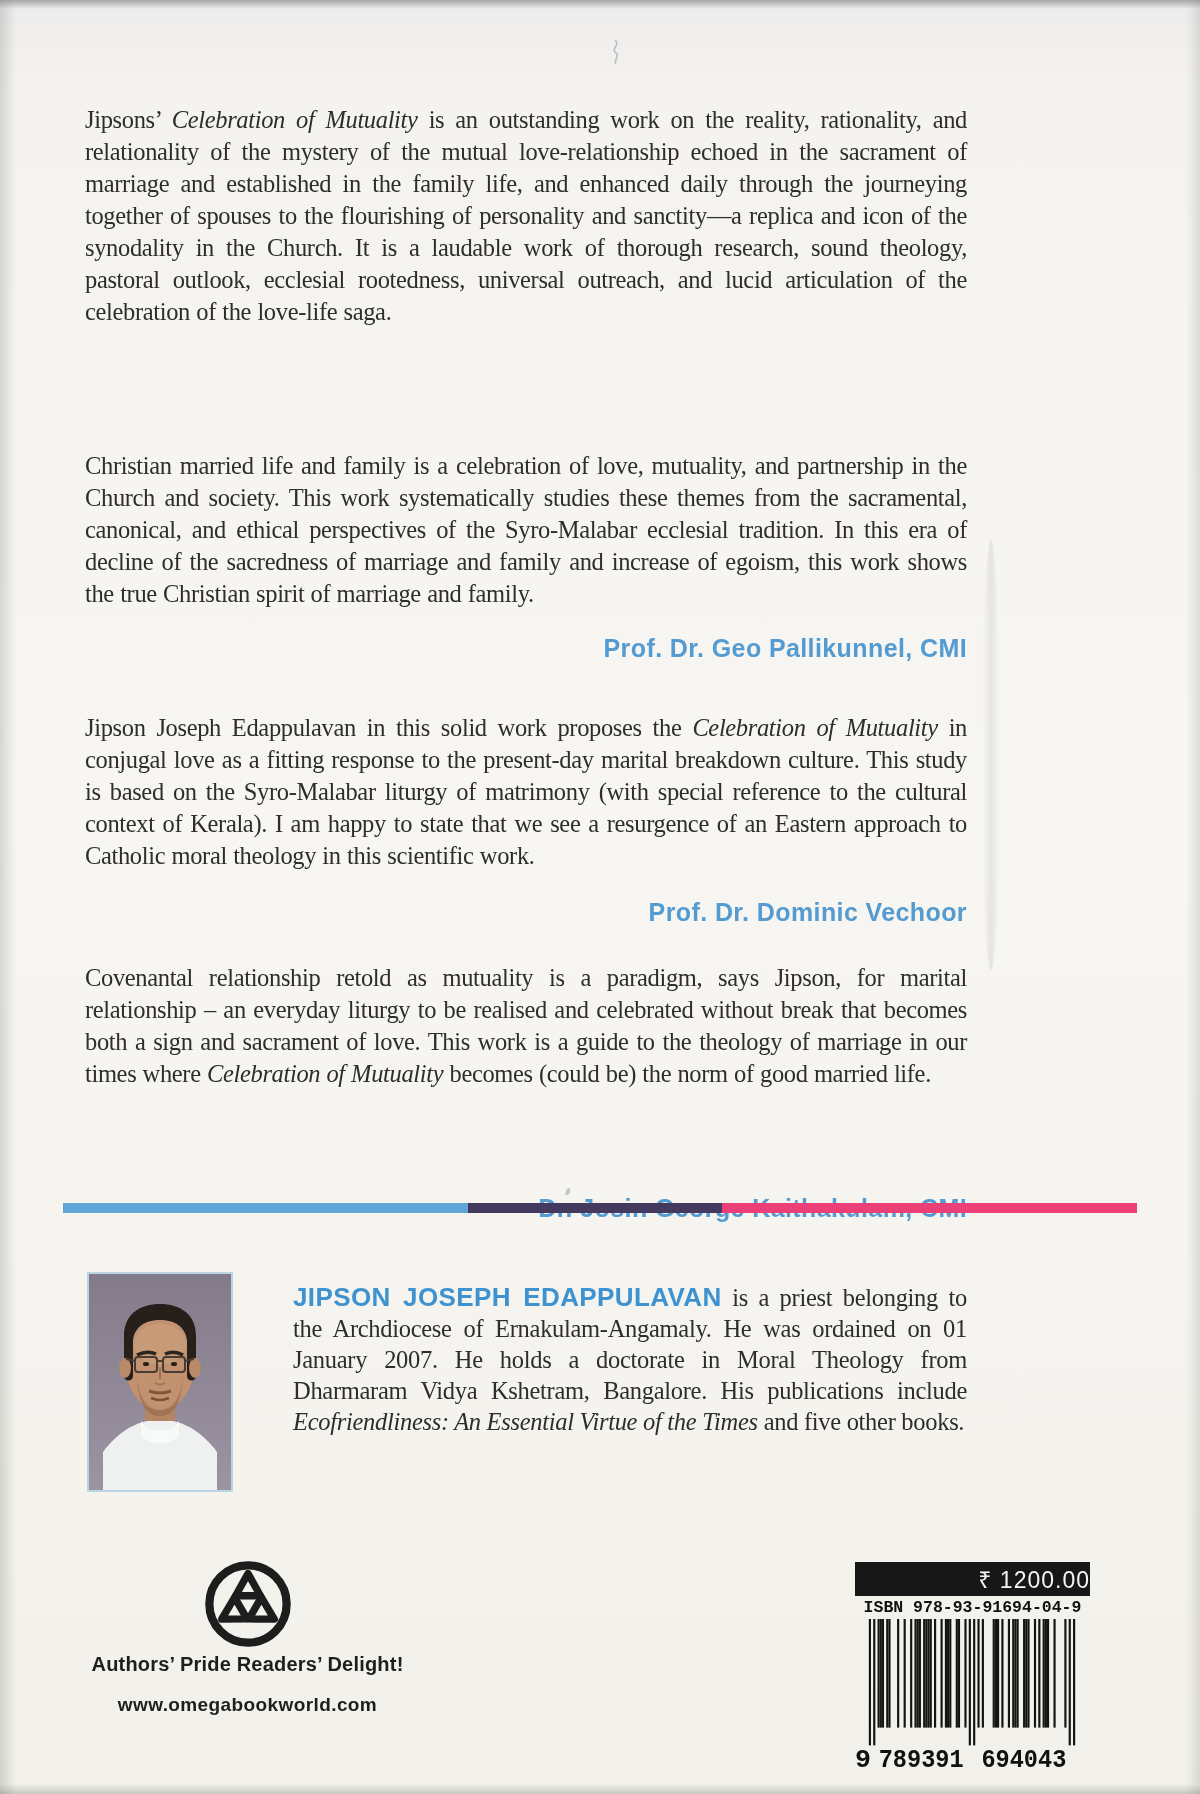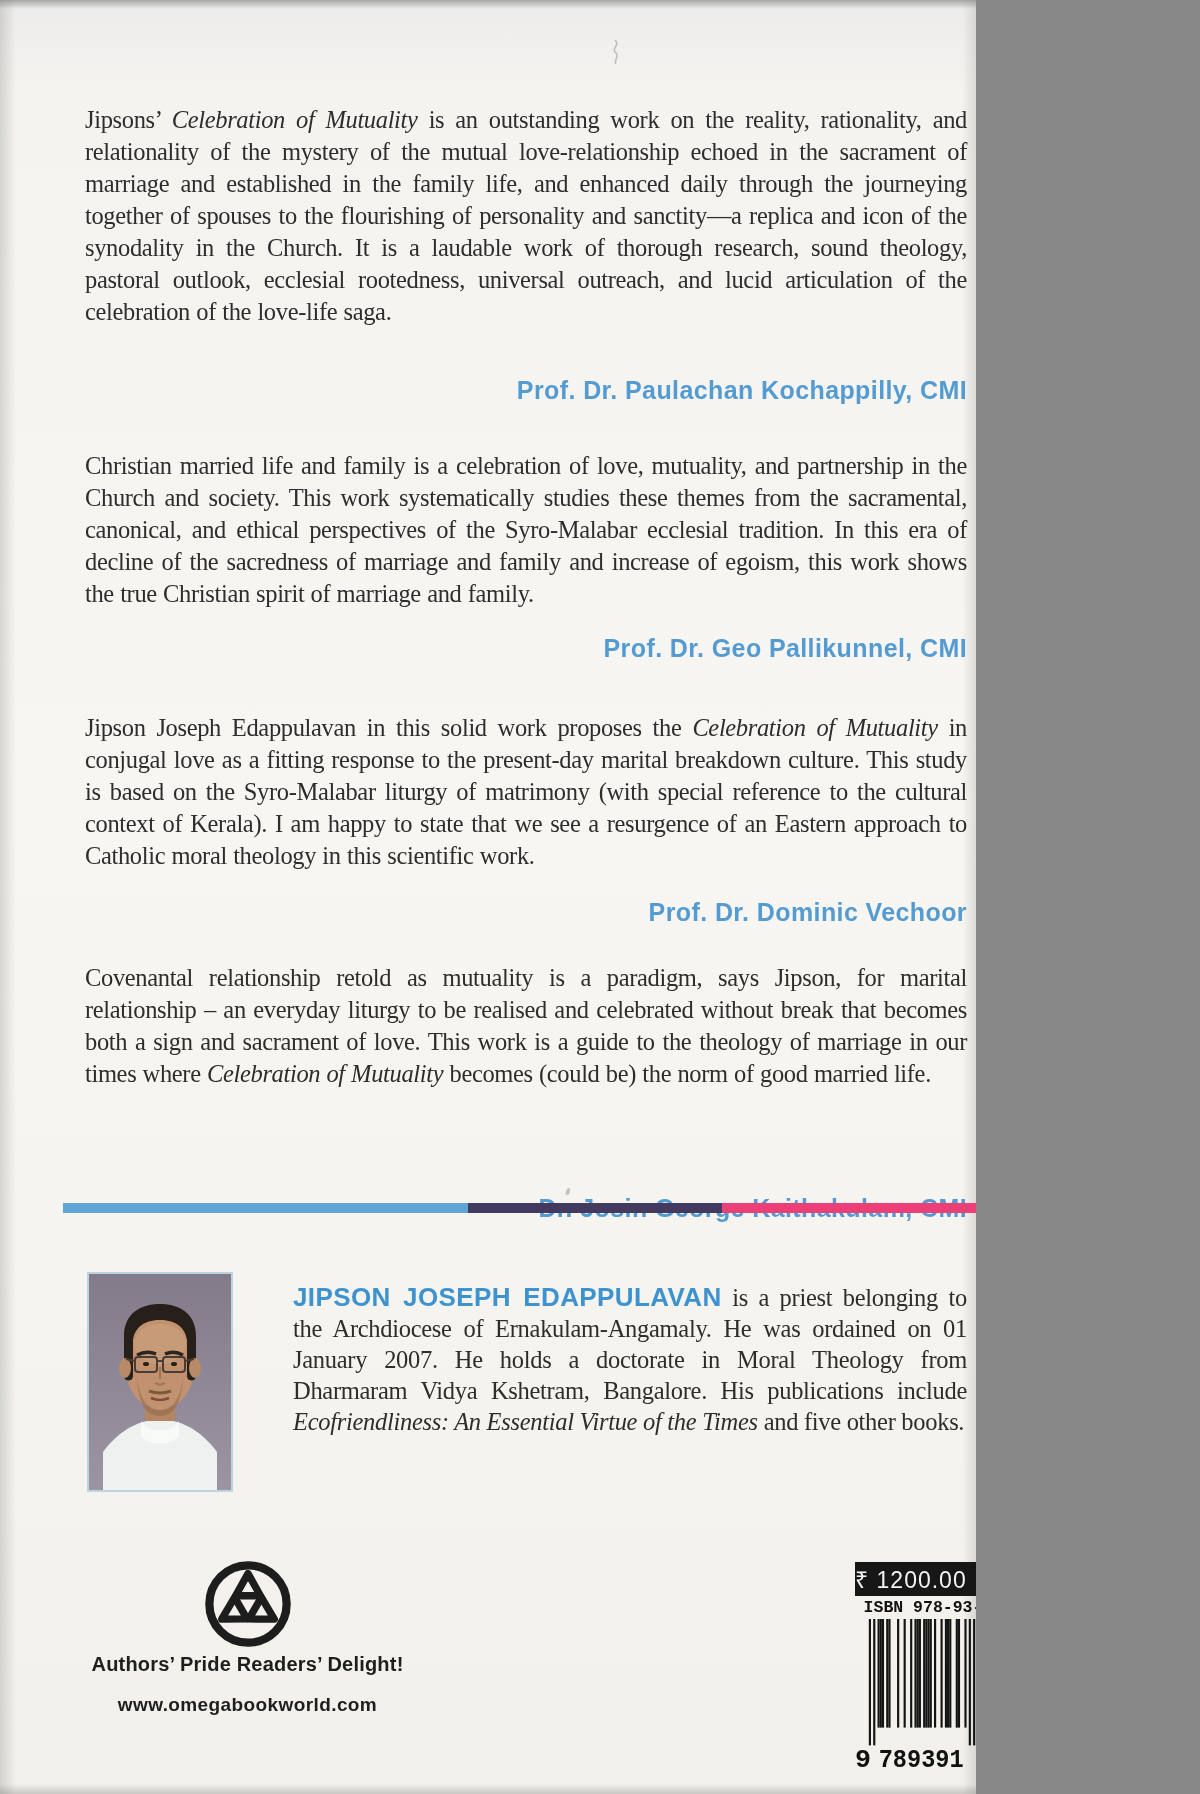--- a/index.html
+++ b/index.html
@@ -1,17 +1,17 @@
 <!DOCTYPE html>
 <html style="--attr-blue: #549bd1; --name-blue: #3e92cf; --ink: #2e2d2b;"><head>
 <meta charset="utf-8">
 <style>
   html,body{margin:0;padding:0;background:#888;}
   .page{
-    position:relative;width:976px;height:1794px;overflow:hidden;
+    position:relative;width:1200px;height:1794px;overflow:hidden;
     background:linear-gradient(180deg,#edecec 0%,#f4f3ef 5%,#f7f6f2 45%,#f4f3ee 80%,#f1f0ea 100%);
     font-family:"Liberation Serif",serif;color:var(--ink,#2e2d2b);
   }
   .edge-top{position:absolute;top:0;left:0;right:0;height:9px;
     background:linear-gradient(180deg,rgba(110,110,108,.55),rgba(110,110,108,0));}
   .edge-bottom{position:absolute;bottom:0;left:0;right:0;height:10px;
     background:linear-gradient(0deg,rgba(120,120,115,.35),rgba(120,120,115,0));}
   .edge-left{position:absolute;top:0;bottom:0;left:0;width:16px;
     background:linear-gradient(90deg,rgba(130,130,125,.28),rgba(130,130,125,0));}
   .edge-right{position:absolute;top:0;bottom:0;right:0;width:14px;
@@ -63,21 +63,21 @@
     font-family:"Liberation Sans",sans-serif;color:#1e1e1e;
   }
   .publisher .logo{display:block;margin:0 auto;width:92px;height:92px;}
   .pub-name{margin-top:10px;font-size:27px;font-weight:bold;letter-spacing:1.6px;white-space:nowrap;}
   .pub-tagline{margin-top:3px;font-size:20px;font-weight:bold;letter-spacing:.2px;white-space:nowrap;}
   .pub-site{margin-top:18px;font-size:19px;font-weight:bold;letter-spacing:.4px;white-space:nowrap;}
 
   .barcode-block{position:absolute;left:855px;top:1562px;width:235px;}
   .price-bar{
     height:34px;background:#171717;color:#f4f4f4;
-    display:flex;align-items:center;justify-content:flex-start;
+    display:flex;align-items:center;justify-content:flex-end;
     font-family:"Liberation Sans",sans-serif;font-size:23px;letter-spacing:1px;
   }
   .isbn-line{
     margin-top:2px;text-align:center;white-space:nowrap;
     font-family:"Liberation Mono",monospace;font-weight:bold;font-size:16.5px;color:#111;
   }
   .barcode-svg{display:block;width:235px;margin-top:2px;}
   .bc-digit{font-family:"Liberation Mono",monospace;font-weight:bold;font-size:27px;fill:#111;}
 </style>
 </head>
@@ -90,21 +90,20 @@
   <div class="edge-right"></div>
   <div class="edge-bottom"></div>
   <div class="crease"></div>
 
   <svg style="position:absolute;left:606px;top:38px;width:22px;height:28px;" viewBox="0 0 22 28">
     <path d="M9,2 C15,7 4,11 10,15 C14,18 7,23 10,26" stroke="#8f949c" stroke-width="1.6" fill="none" opacity="0.55"></path>
   </svg>
   <div class="speck" style="left:566px;top:1188px;"></div>
 
   <p class="para p1"><span>Jipsons’ </span><span class="seg-italic">Celebration of Mutuality</span><span> is an outstanding work on the reality, rationality, and relationality of the mystery of the mutual love-relationship echoed in the sacrament of marriage and established in the family life, and enhanced daily through the journeying together of spouses to the flourishing of personality and sanctity—a replica and icon of the synodality in the Church. It is a laudable work of thorough research, sound theology, pastoral outlook, ecclesial rootedness, universal outreach, and lucid articulation of the celebration of the love-life saga.</span></p>
-  <p class="attr a1">Prof. Dr. Paulachan Kochappilly, CMI</p>
 
   <p class="para p2"><span>Christian married life and family is a celebration of love, mutuality, and partnership in the Church and society. This work systematically studies these themes from the sacramental, canonical, and ethical perspectives of the Syro-Malabar ecclesial tradition. In this era of decline of the sacredness of marriage and family and increase of egoism, this work shows the true Christian spirit of marriage and family.</span></p>
   <p class="attr a2">Prof. Dr. Geo Pallikunnel, CMI</p>
 
   <p class="para p3"><span>Jipson Joseph Edappulavan in this solid work proposes the </span><span class="seg-italic">Celebration of Mutuality</span><span> in conjugal love as a fitting response to the present-day marital breakdown culture. This study is based on the Syro-Malabar liturgy of matrimony (with special reference to the cultural context of Kerala). I am happy to state that we see a resurgence of an Eastern approach to Catholic moral theology in this scientific work.</span></p>
   <p class="attr a3">Prof. Dr. Dominic Vechoor</p>
 
   <p class="para p4"><span>Covenantal relationship retold as mutuality is a paradigm, says Jipson, for marital relationship – an everyday liturgy to be realised and celebrated without break that becomes both a sign and sacrament of love. This work is a guide to the theology of marriage in our times where </span><span class="seg-italic">Celebration of Mutuality</span><span> becomes (could be) the norm of good married life.</span></p>
   <p class="attr a4">Dr. Josin George Kaithakulam, CMI</p>
 

